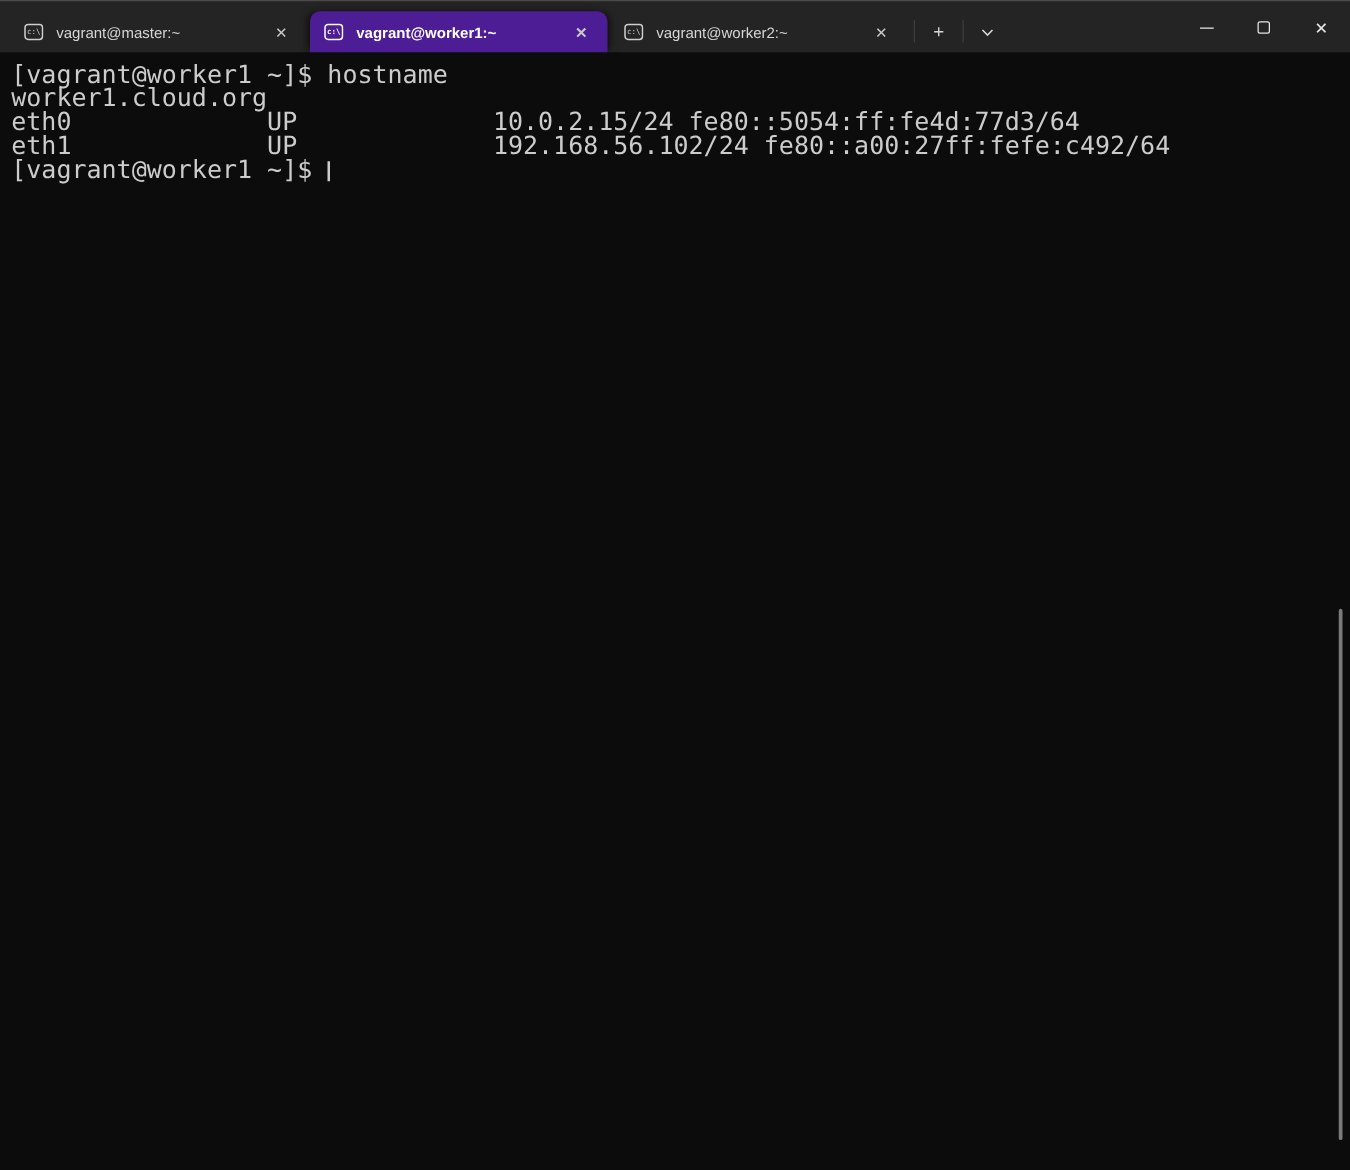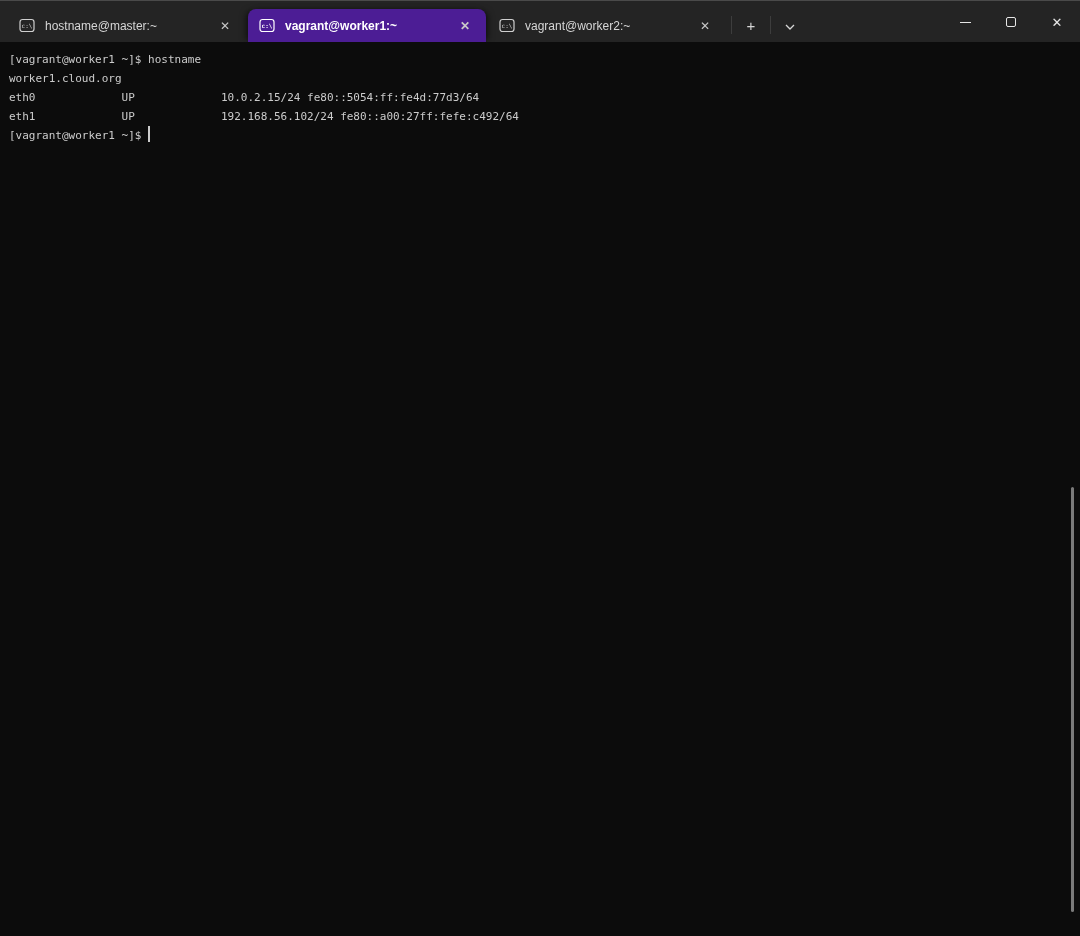--- a/index.html
+++ b/index.html
@@ -86,21 +86,21 @@
   .glyph-max { width: 10px; height: 10px; border: 1px solid #e6e6e6; border-radius: 2px; display: block; }
   .glyph-close { font-size: 13px; line-height: 1; }
   
   .terminal {
     position: absolute;
     top: 42px; left: 0; right: 0; bottom: 0;
     background: #0c0c0c;
     padding: 8px 0 0 9px;
     color: #cccccc;
     font-family: "DejaVu Sans Mono", "Liberation Mono", monospace;
-    font-size: 11px;
+    font-size: 20px;
     line-height: 19px;
     cursor: text;
   }
   .tline { white-space: pre; height: 19px; }
   .cursor {
     display: inline-block;
     width: 2px; height: 16px;
     background: #cccccc;
     vertical-align: -3px;
   }
@@ -120,21 +120,21 @@
 <div class="titlebar">
   <div class="tabs">
 
     <div class="tab">
       <span class="term-icon">
         <svg width="16" height="15" viewBox="0 0 16 15">
           <rect x="1" y="1.5" width="14" height="12" rx="2.5" fill="none" stroke="#cfcfcf" stroke-width="1.2"></rect>
           <text x="8" y="9.6" text-anchor="middle" font-size="6" fill="#cfcfcf" font-family="DejaVu Sans Mono, monospace">c:\</text>
         </svg>
       </span>
-      <span class="tab-label">hostname@master:~</span>
+      <span class="tab-label">vagrant@master:~</span>
       <span class="tab-close">✕</span>
     </div>
 
     <div class="tab active">
       <span class="term-icon">
         <svg width="16" height="15" viewBox="0 0 16 15">
           <rect x="1" y="1.5" width="14" height="12" rx="2.5" fill="none" stroke="#ffffff" stroke-width="1.2"></rect>
           <text x="8" y="9.6" text-anchor="middle" font-size="6" fill="#ffffff" font-family="DejaVu Sans Mono, monospace">c:\</text>
         </svg>
       </span>

